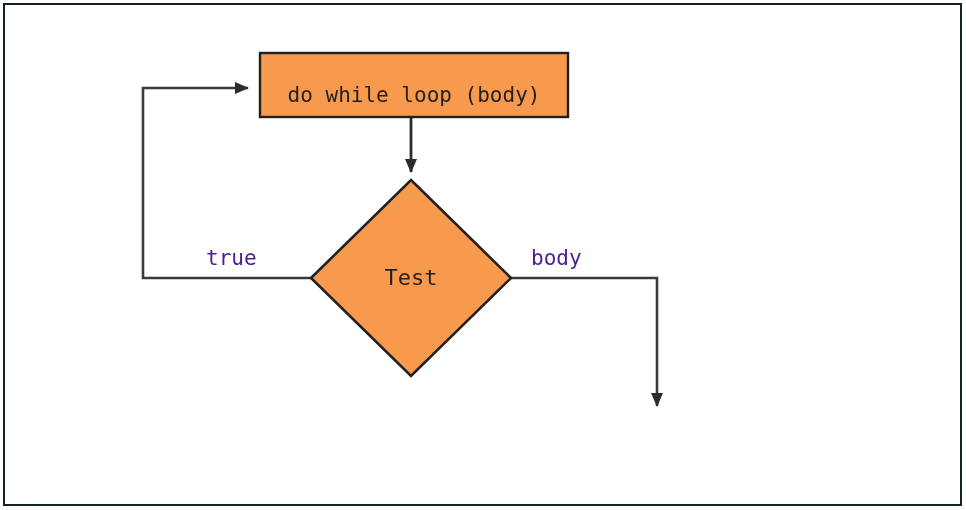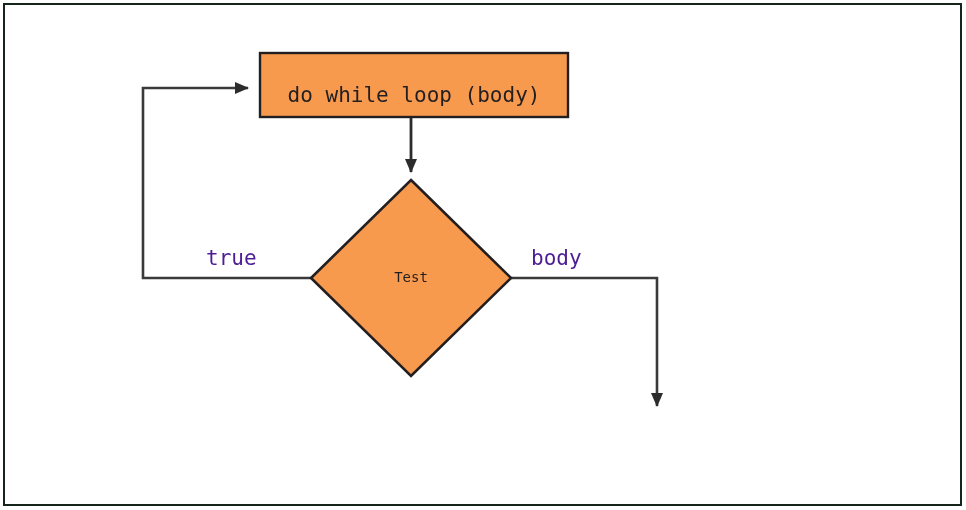--- a/index.html
+++ b/index.html
@@ -59,21 +59,21 @@
   }
   #condition-node-label {
     left: 311px;
     top: 228px;
     width: 200px;
     height: 100px;
     display: flex;
     flex-direction: row;
     align-items: center;
     justify-content: center;
-    font-size: 14px;
+    font-size: 22px;
   }
   #condition-node-label span {
     display: block;
   }
   .edge-label {
     position: absolute;
     color: #4c1d95;
     font-size: 21px;
     font-family: "DejaVu Sans Mono", "Liberation Mono", monospace;
     white-space: pre;

